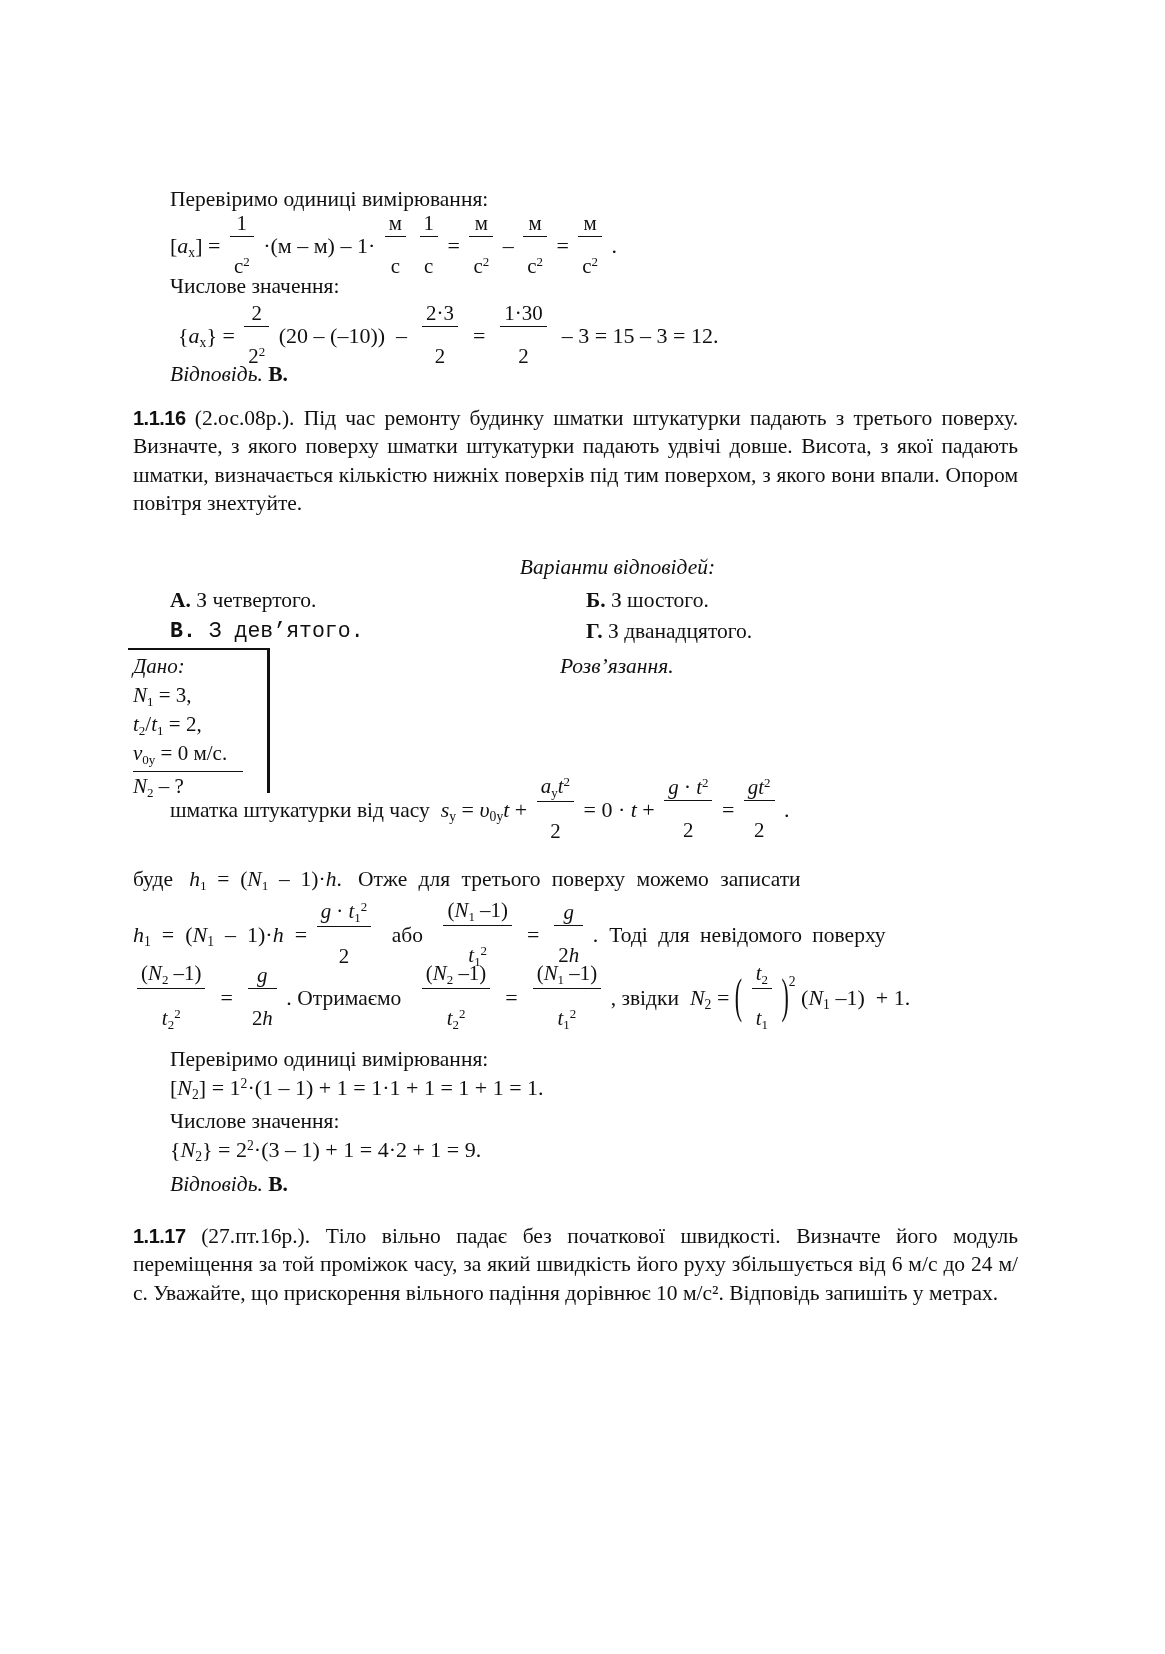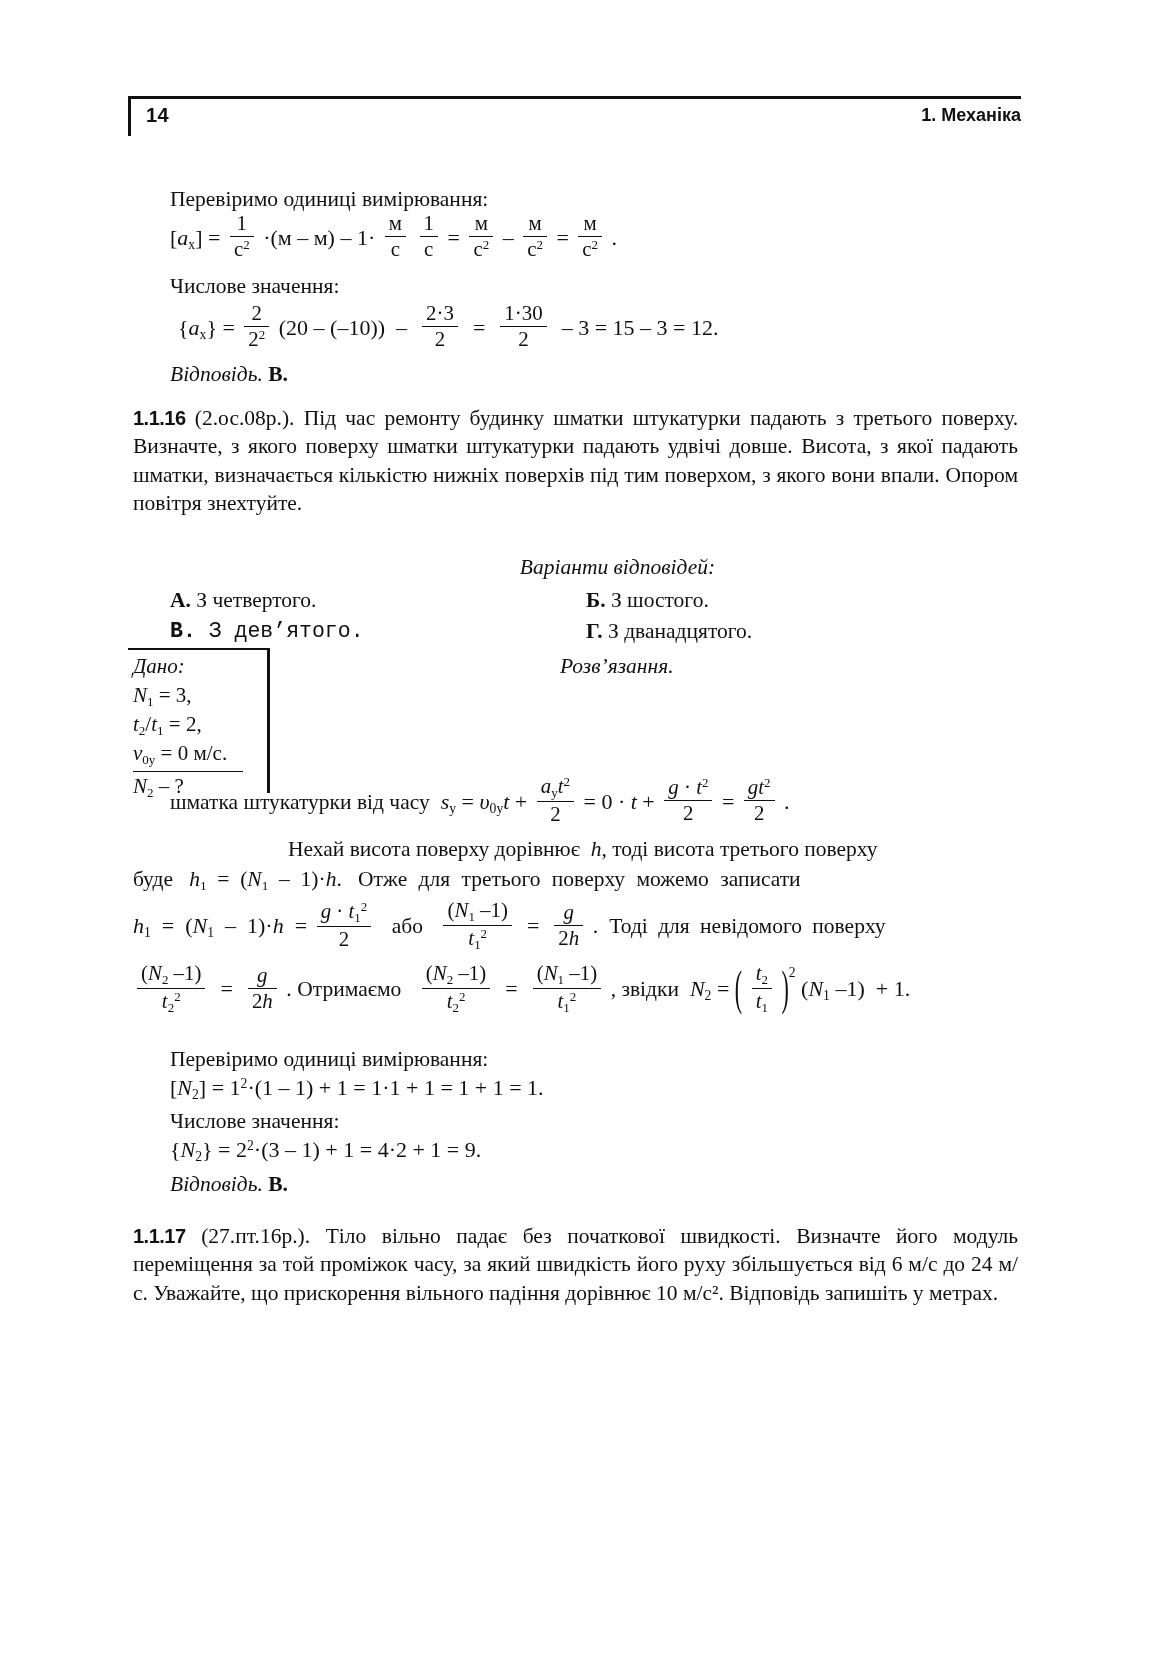--- a/index.html
+++ b/index.html
@@ -93,21 +93,21 @@
     top: -0.15em;
   }
   .frac > .nu {
     display: block;
     padding: 0 4px 1px 4px;
     font-size: 0.95em;
   }
   .frac > .de {
     display: block;
     border-top: 1.4px solid #111;
-    padding: 1px 4px 0 4px;
+    padding: 18px 4px 0 4px;
     font-size: 0.95em;
   }
   sub { font-size: 0.62em; vertical-align: -0.28em; font-style: normal;}
   sup { font-size: 0.62em; vertical-align: 0.55em; font-style: normal;}
   .mline { white-space: nowrap; }
 
   .eqline {
     position: absolute;
     font-size: 22px;
     line-height: 1.1;
@@ -133,26 +133,20 @@
     transform-origin: center;
     position: relative;
     top: -0.03em;
   }
 </style>
 </head>
 <body>
 
 <div class="page">
 
-  <div class="header">
-    <div class="header-rule"></div>
-    <div class="header-tick"></div>
-    <div class="page-num">14</div>
-    <div class="chapter-title">1. Механіка</div>
-  </div>
 
   <div class="blk" style="left:170px; top:185px; width:700px;">Перевіримо одиниці вимірювання:</div>
 
   <div class="eqline" style="left:170px; top:215px;">
     <span class="mline">
       [<span class="math">a</span><sub>x</sub>] =
       <span class="frac"><span class="nu">1</span><span class="de">с<sup>2</sup></span></span>
       ·<span class="paren-wrap">(м – м)</span> – 1·
       <span class="frac"><span class="nu">м</span><span class="de">с</span></span>
       <span class="frac"><span class="nu">1</span><span class="de">с</span></span> =
@@ -231,25 +225,20 @@
       <span style="font-size:21.5px;">шматка штукатурки від часу</span>
       &nbsp;<span class="math">s</span><sub>y</sub> = <span class="math">υ</span><sub>0y</sub><span class="math">t</span> +
       <span class="frac"><span class="nu"><span class="math">a</span><sub>y</sub><span class="math">t</span><sup>2</sup></span><span class="de">2</span></span>
       = 0 · <span class="math">t</span> +
       <span class="frac"><span class="nu"><span class="math">g</span> · <span class="math">t</span><sup>2</sup></span><span class="de">2</span></span>
       =
       <span class="frac"><span class="nu"><span class="math">gt</span><sup>2</sup></span><span class="de">2</span></span> .
     </span>
   </div>
 
-  <div class="blk" style="left:288px; top:835px; width:730px;">
-    <span>Нехай висота поверху дорівнює</span>
-    <span class="math">&nbsp;h</span>,
-    <span>тоді висота третього поверху</span>
-  </div>
 
   <div class="blk" style="left:133px; top:865px; width:885px;">
     <span>буде</span>
     &nbsp;&nbsp;<span class="math">h</span><sub>1</sub>&nbsp; = &nbsp;(<span class="math">N</span><sub>1</sub>&nbsp; – &nbsp;1)·<span class="math">h</span>.&nbsp;&nbsp;
     <span style="word-spacing:6px;">Отже для третього поверху можемо записати</span>
   </div>
 
   <div class="eqline" style="left:133px; top:902px;">
     <span class="mline">
       <span class="math">h</span><sub>1</sub> &nbsp;= &nbsp;(<span class="math">N</span><sub>1</sub> &nbsp;– &nbsp;1)·<span class="math">h</span> &nbsp;=

